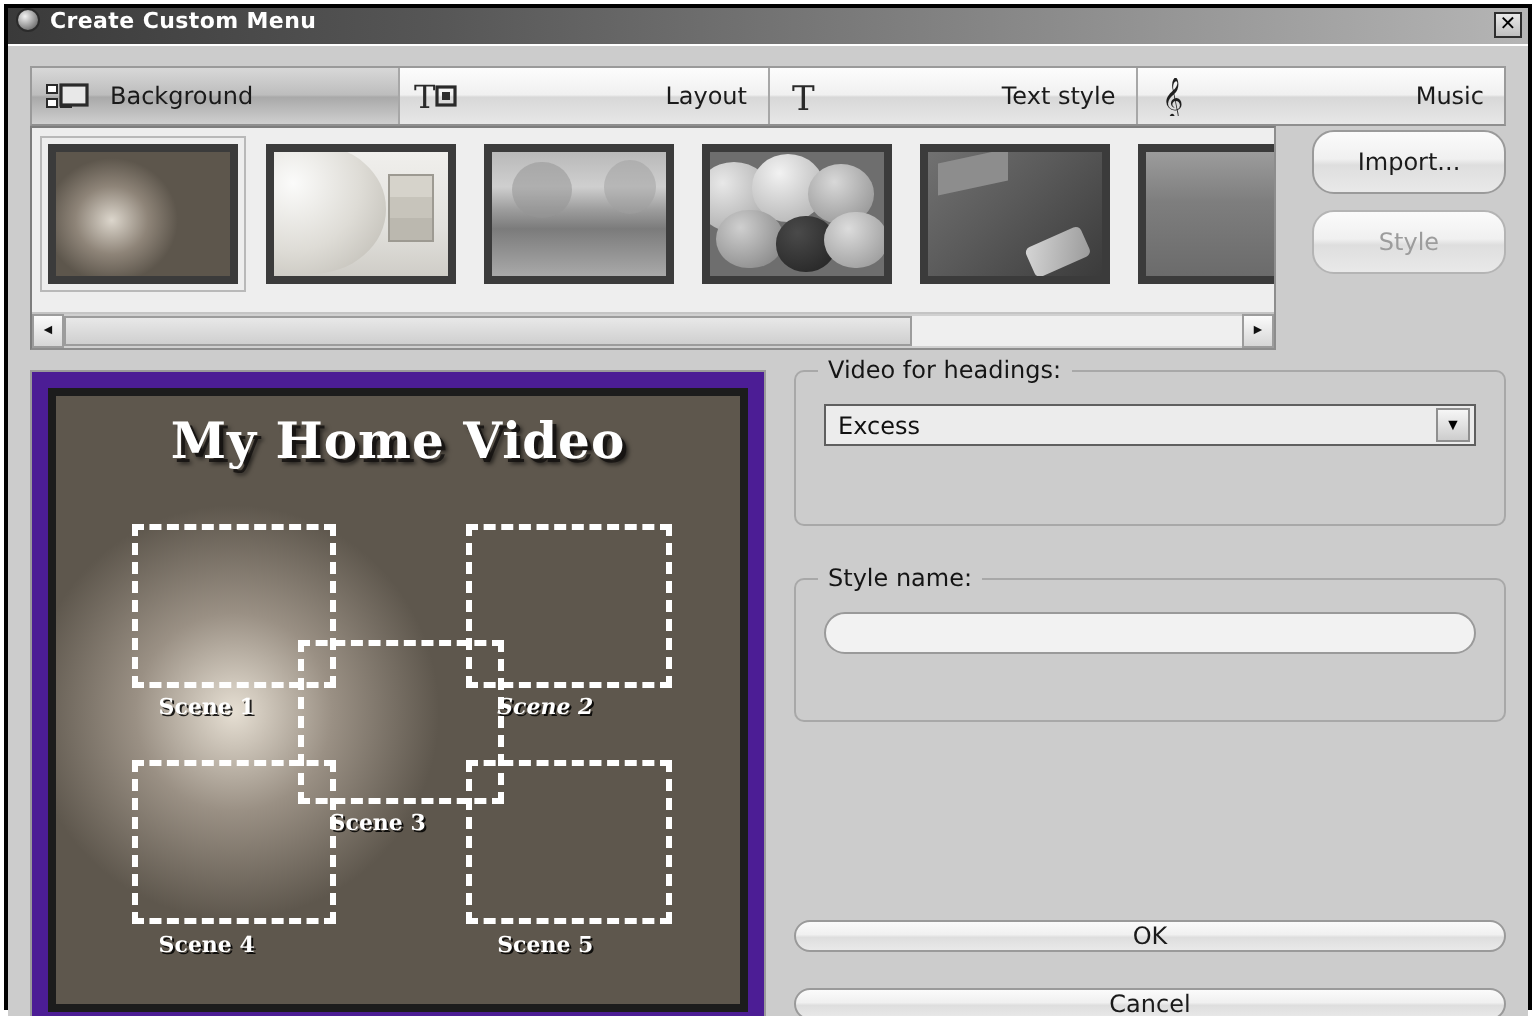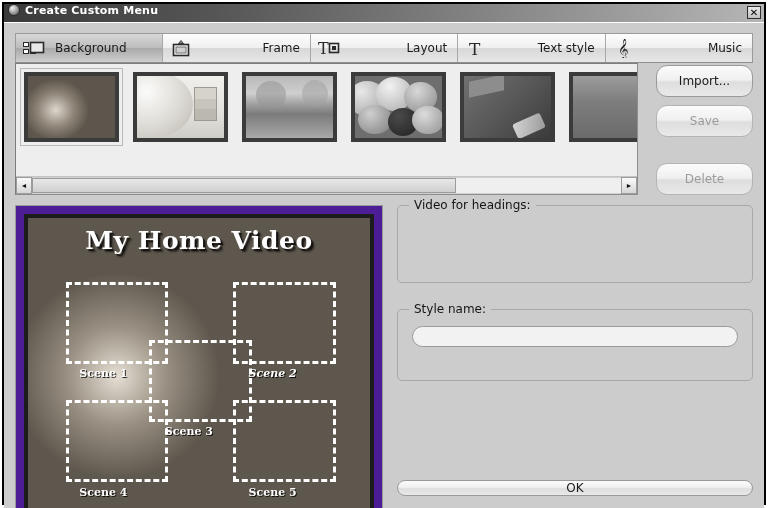--- a/index.html
+++ b/index.html
@@ -468,30 +468,20 @@
           <svg width="22" height="15" viewBox="0 0 22 15">
             <rect x="0.5" y="1.5" width="5" height="4" fill="#fff" stroke="#2a2a2a"></rect>
             <rect x="0.5" y="8.5" width="5" height="4" fill="#fff" stroke="#2a2a2a"></rect>
             <rect x="7.5" y="8.5" width="5" height="4" fill="#fff" stroke="#2a2a2a"></rect>
             <rect x="7.5" y="1.5" width="13" height="10" fill="#e8e8e8" stroke="#2a2a2a" stroke-width="1.6"></rect>
           </svg>
         </span>
         <span class="tab-label">Background</span>
       </div>
 
-      <div class="tab">
-        <span class="tab-icon">
-          <svg width="20" height="17" viewBox="0 0 20 17">
-            <path d="M10 0.5 L12.5 3.5 L7.5 3.5 Z" fill="#8a8a8a" stroke="#2a2a2a" stroke-width="0.8"></path>
-            <rect x="2.5" y="4.5" width="15" height="11" fill="#f2f2f2" stroke="#2a2a2a" stroke-width="1.6"></rect>
-            <rect x="5" y="7" width="10" height="6" fill="#cfcfcf" stroke="#5a5a5a" stroke-width="0.8"></rect>
-          </svg>
-        </span>
-        <span class="tab-label">Frame</span>
-      </div>
 
       <div class="tab">
         <span class="tab-icon">
           <svg width="22" height="17" viewBox="0 0 22 17">
             <text x="0" y="14" font-family="DejaVu Serif, serif" font-size="16" fill="#2a2a2a">T</text>
             <rect x="11.5" y="3.5" width="9" height="9" fill="none" stroke="#2a2a2a" stroke-width="1.6"></rect>
             <rect x="14" y="6" width="4" height="4" fill="#2a2a2a"></rect>
           </svg>
         </span>
         <span class="tab-label">Layout</span>
@@ -572,23 +562,22 @@
           <div class="sb-track">
             <div class="sb-thumb" style="width: 72%;"></div>
           </div>
           <div class="sb-btn">►</div>
         </div>
       </div>
 
       <div class="side-btns">
         <div class="pill">Import...</div>
         <div class="gap8"></div>
-        <div class="pill disabled">Save</div>
+        <div class="pill disabled">Style</div>
         <div class="gap26"></div>
-        <div class="pill disabled">Delete</div>
       </div>
 
     </div>
 
     <div class="lower">
 
       <div class="preview-outer">
         <div class="preview">
           <div class="pv-title">My Home Video</div>
 
@@ -606,20 +595,24 @@
 
           <div class="scene-box" style="left:60%;top:60%;width:30%;height:27%;"></div>
           <div class="scene-label" style="left:64.5%;top:88%;">Scene 5</div>
         </div>
       </div>
 
       <div class="settings">
 
         <div class="group group-font">
           <div class="group-title">Video for headings:</div>
+          <div class="combo">
+            <span class="combo-value">Excess</span>
+            <span class="combo-arrow">▼</span>
+          </div>
         </div>
 
         <div class="group group-style">
           <div class="group-title">Style name:</div>
           <div class="textfield" title=""></div>
         </div>
 
         <div class="dialog-btns">
           <div class="pill">OK</div>
           <div class="pill">Cancel</div>

